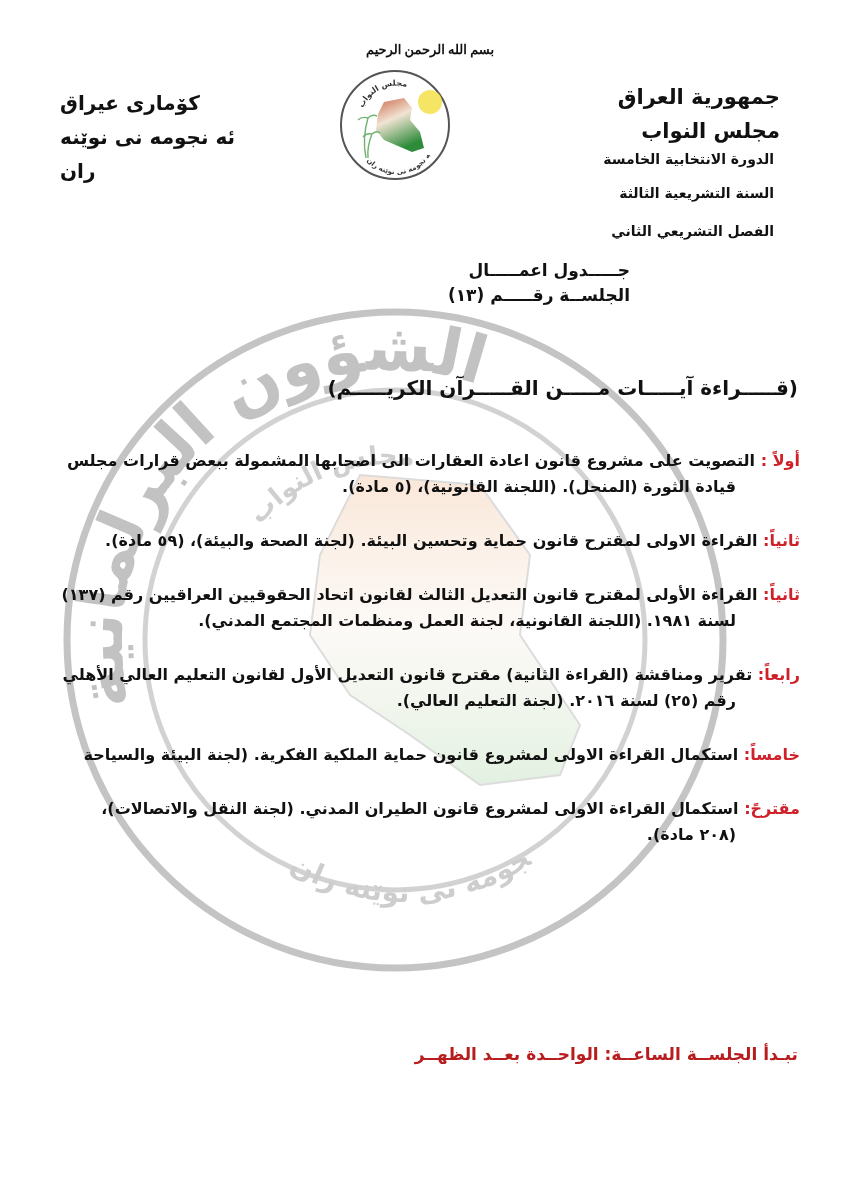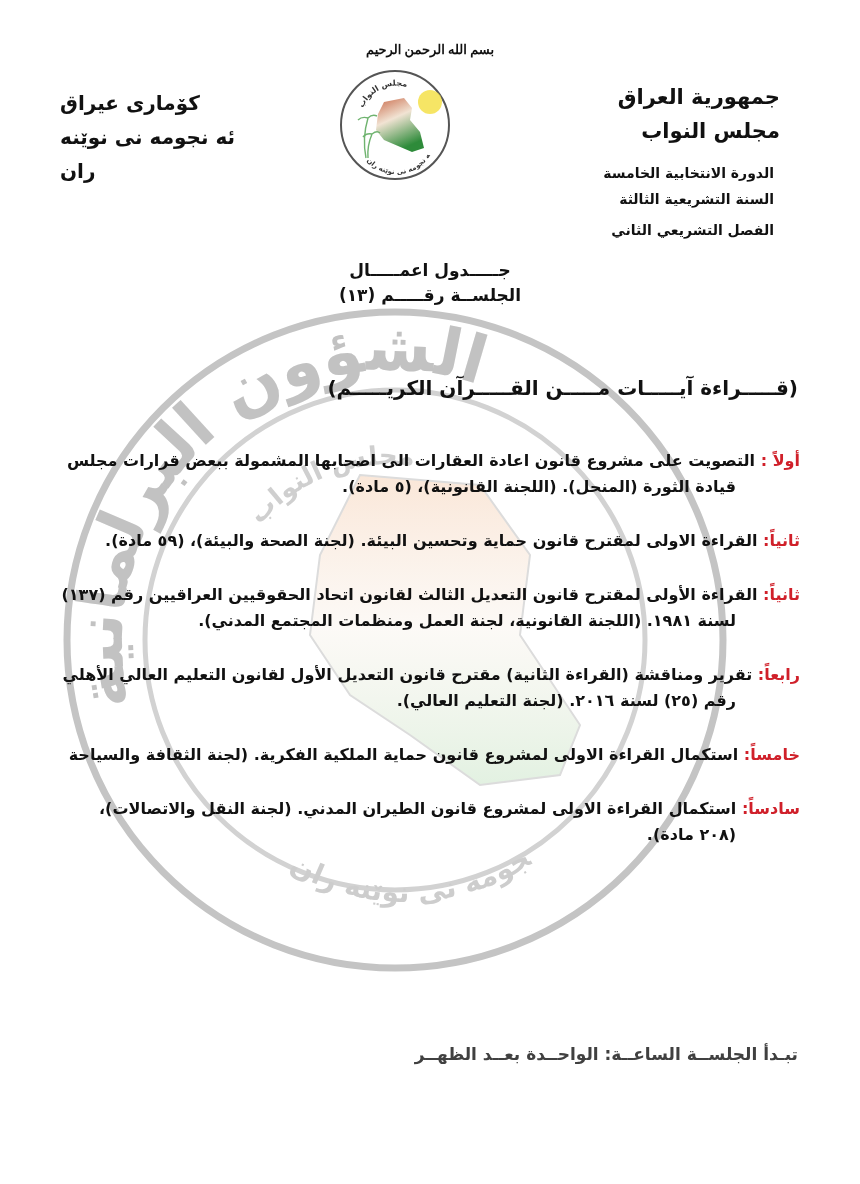--- a/index.html
+++ b/index.html
@@ -53,21 +53,20 @@
       direction: rtl;
       text-align: right;
     }
     .hdr-right .big {
       font-size: 21px;
       font-weight: 900;
       line-height: 34px;
       letter-spacing: 0.5px;
     }
     .hdr-right .small {
-      margin-top: 14px;
       margin-right: 6px;
       font-size: 14px;
       font-weight: bold;
       line-height: 22px;
     }
     .hdr-left {
       position: absolute;
       left: 60px;
       top: 86px;
       width: 200px;
@@ -80,21 +79,20 @@
       line-height: 34px;
     }
 
     
     .title-block {
       position: absolute;
       left: 230px;
       top: 258px;
       width: 400px;
       direction: rtl;
-      text-align: center;
       font-size: 17px;
       font-weight: bold;
       line-height: 25px;
     }
 
     
     .quran {
       position: absolute;
       right: 62px;
       top: 376px;
@@ -127,21 +125,21 @@
     }
     .item .cont {
       padding-right: 64px;
       display: block;
     }
     .footer-line {
       position: absolute;
       right: 62px;
       top: 1044px;
       direction: rtl;
-      color: #404040;
+      color: #b91c1c;
       font-size: 17px;
       font-weight: bold;
       letter-spacing: 0.5px;
     }
   </style>
 </head>
 <body>
 
 <div class="page">
 
@@ -196,22 +194,22 @@
     </text>
     <text font-size="7" font-weight="bold" fill="#333" font-family="DejaVu Sans, sans-serif">
       <textPath href="#logoBot" startOffset="6">ئه نجومه نی نوێنه ران</textPath>
     </text>
   </svg>
 
   <div class="hdr-right">
     <div class="big">جمهورية العراق</div>
     <div class="big">مجلس النواب</div>
     <div class="small">الدورة الانتخابية الخامسة</div>
-    <div class="small" style="margin-top:4px">السنة التشريعية الثالثة</div>
-    <div class="small" style="margin-top:9px">الفصل التشريعي الثاني</div>
+    <div class="small" style="margin-top:12px">السنة التشريعية الثالثة</div>
+    <div class="small" style="margin-top:16px">الفصل التشريعي الثاني</div>
   </div>
 
   <div class="hdr-left">
     <div class="big">كۆماری عیراق</div>
     <div class="big">ئه نجومه نی نوێنه ران</div>
   </div>
 
   <div class="title-block">
     <div>جـــــدول اعمـــــال</div>
     <div>الجلســة رقـــــم (١٣)</div>
@@ -234,23 +232,23 @@
       <span>القراءة الأولى لمقترح قانون التعديل الثالث لقانون اتحاد الحقوقيين العراقيين رقم (١٣٧)</span>
       <span class="cont">لسنة ١٩٨١. (اللجنة القانونية، لجنة العمل ومنظمات المجتمع المدني).</span>
     </div>
     <div class="item">
       <span class="label">رابعاً:</span>
       <span>تقرير ومناقشة (القراءة الثانية) مقترح قانون التعديل الأول لقانون التعليم العالي الأهلي</span>
       <span class="cont">رقم (٢٥) لسنة ٢٠١٦. (لجنة التعليم العالي).</span>
     </div>
     <div class="item">
       <span class="label">خامساً:</span>
-      <span>استكمال القراءة الاولى لمشروع قانون حماية الملكية الفكرية. (لجنة الثقافة والسياحة</span>
-    </div>
-    <div class="item">
-      <span class="label">سادساً:</span>
+      <span>استكمال القراءة الاولى لمشروع قانون حماية الملكية الفكرية. (لجنة البيئة والسياحة</span>
+    </div>
+    <div class="item">
+      <span class="label">مقترحً:</span>
       <span>استكمال القراءة الاولى لمشروع قانون الطيران المدني. (لجنة النقل والاتصالات)،</span>
       <span class="cont">(٢٠٨ مادة).</span>
     </div>
   </div>
 
   <div class="footer-line">تبـدأ الجلســة الساعــة: الواحــدة بعــد الظهــر</div>
 </div>
 
 </body></html>

